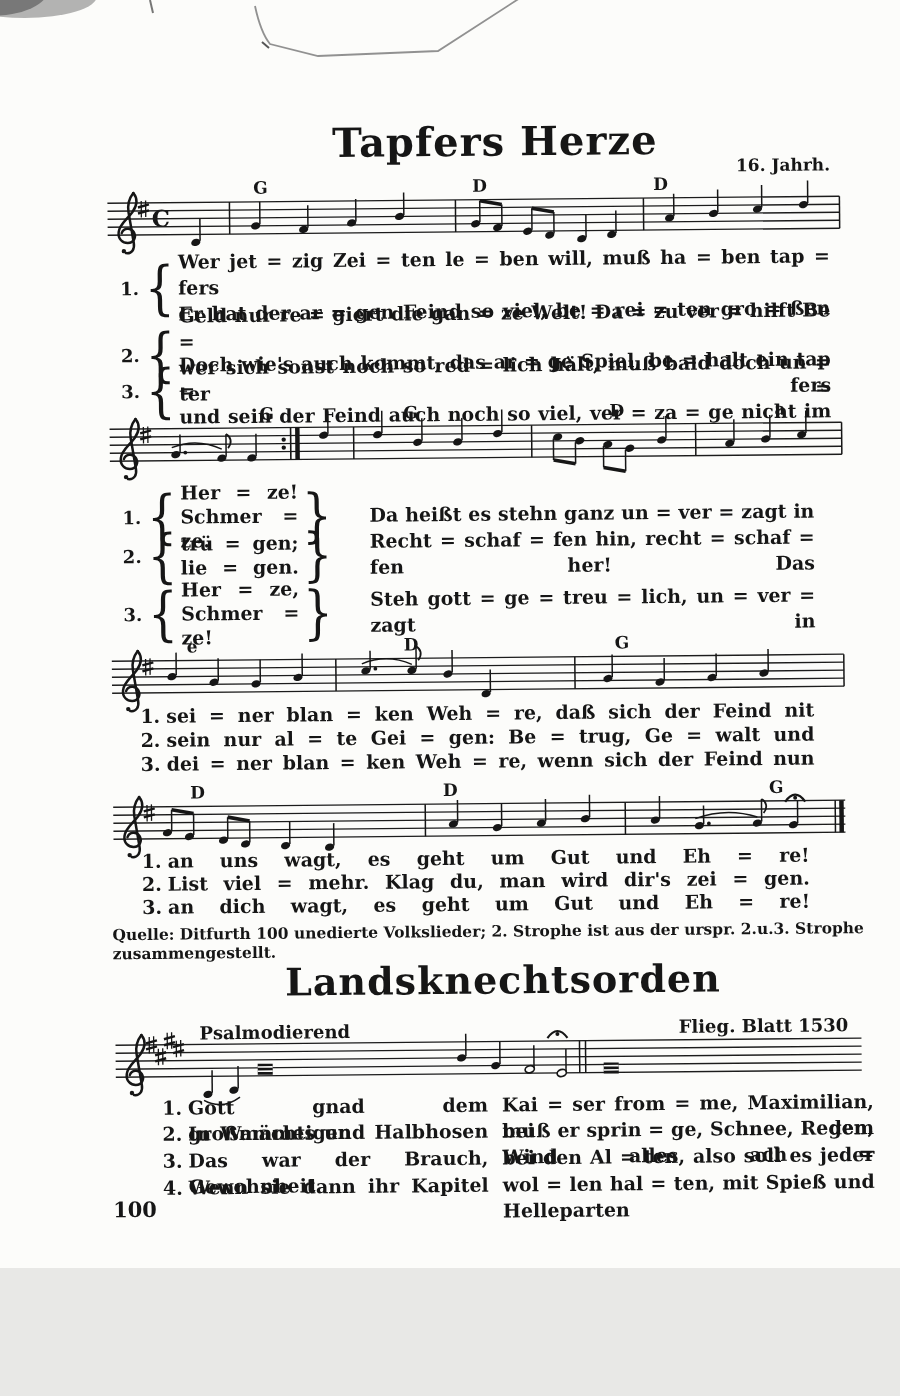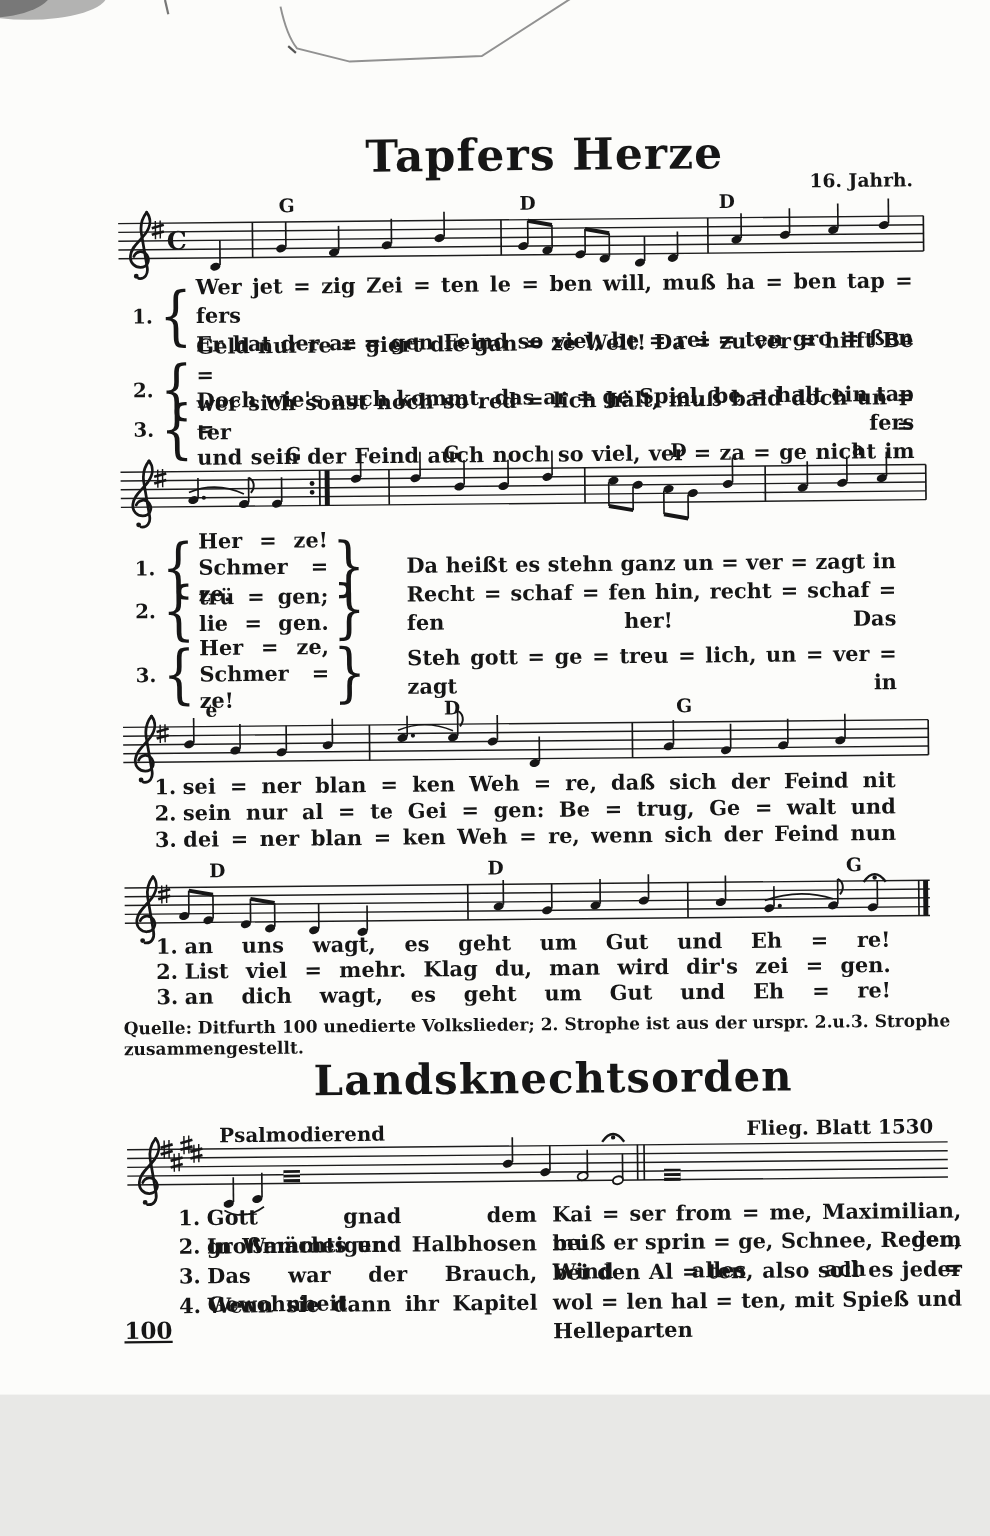--- a/index.html
+++ b/index.html
@@ -28,21 +28,21 @@
   .pairnarrow .lyr{line-height:24px;}
   .rest{margin-left:34px;width:445px;}
   .vline{position:absolute;left:140px;display:flex;}
   .vnum2{font:700 19px/26px "DejaVu Serif",serif;margin-right:6px;white-space:nowrap;}
   .vl3 .lyr{width:648px;}
   .vl4 .lyr{width:642px;}
   #quelle{left:110px;top:922px;width:792px;font:700 15.5px "DejaVu Serif",serif;}
   .lkrow{position:absolute;left:158px;display:flex;}
   .lkrow .p1{width:300px;margin-right:14px;}
   .lkrow .p2{width:372px;}
-  #pagenum{left:108px;top:1194px;font:600 21px "DejaVu Serif",serif;text-decoration:underline;}
+  #pagenum{left:108px;top:1194px;font:600 21px "DejaVu Serif",serif;}
   text.timesig{font:700 23px "DejaVu Serif",serif;fill:#161616;}
 </style>
 </head>
 <body>
 
 <div id="page">
 
   <svg class="abs" style="left:0;top:0" width="900" height="80">
     <ellipse cx="25" cy="-4" rx="72" ry="22" fill="#5c5c5c" opacity="0.45"></ellipse>
     <ellipse cx="-10" cy="-10" rx="58" ry="26" fill="#3d3d3d" opacity="0.5"></ellipse>

